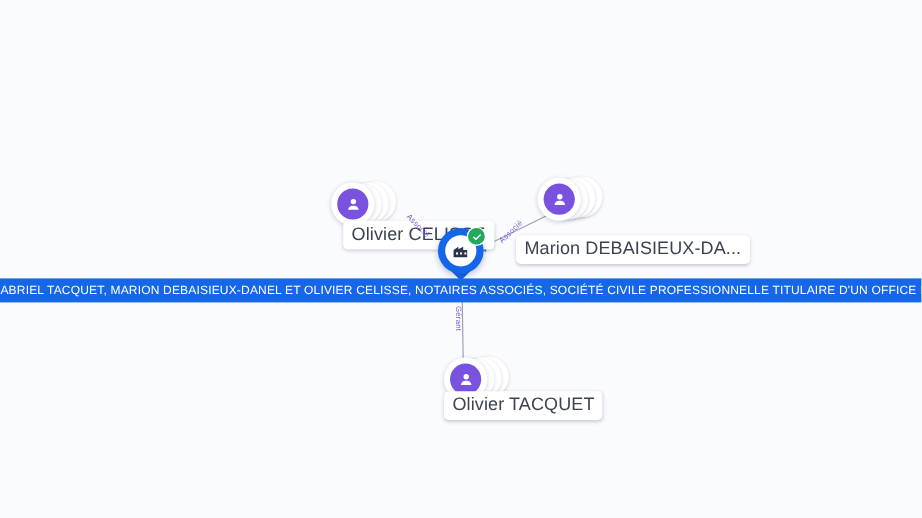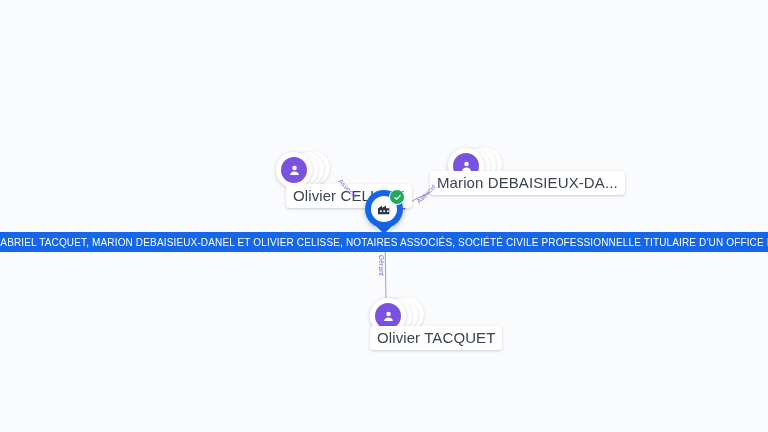--- a/index.html
+++ b/index.html
@@ -155,21 +155,21 @@
     border-radius: 4px;
     padding: 3px 7px 4px 7px;
     font-size: 15px;
     color: #3b4250;
     white-space: nowrap;
     box-shadow: 0 1px 3px rgba(30,40,80,.22);
     letter-spacing: .1px;
     margin-left: 24px;
   }
   #chip-olivier { left: 262px; top: 184px; }
-  #chip-marion  { left: 406px; top: 171px; }
+  #chip-marion  { left: 406px; top: 196px; }
   #chip-gabriel { left: 346px; top: 326px; }
 
   
   .company-banner {
     position: absolute;
     left: 0;
     top: 232px;
     width: 768px;
     height: 20px;
     background: #1566e8;

